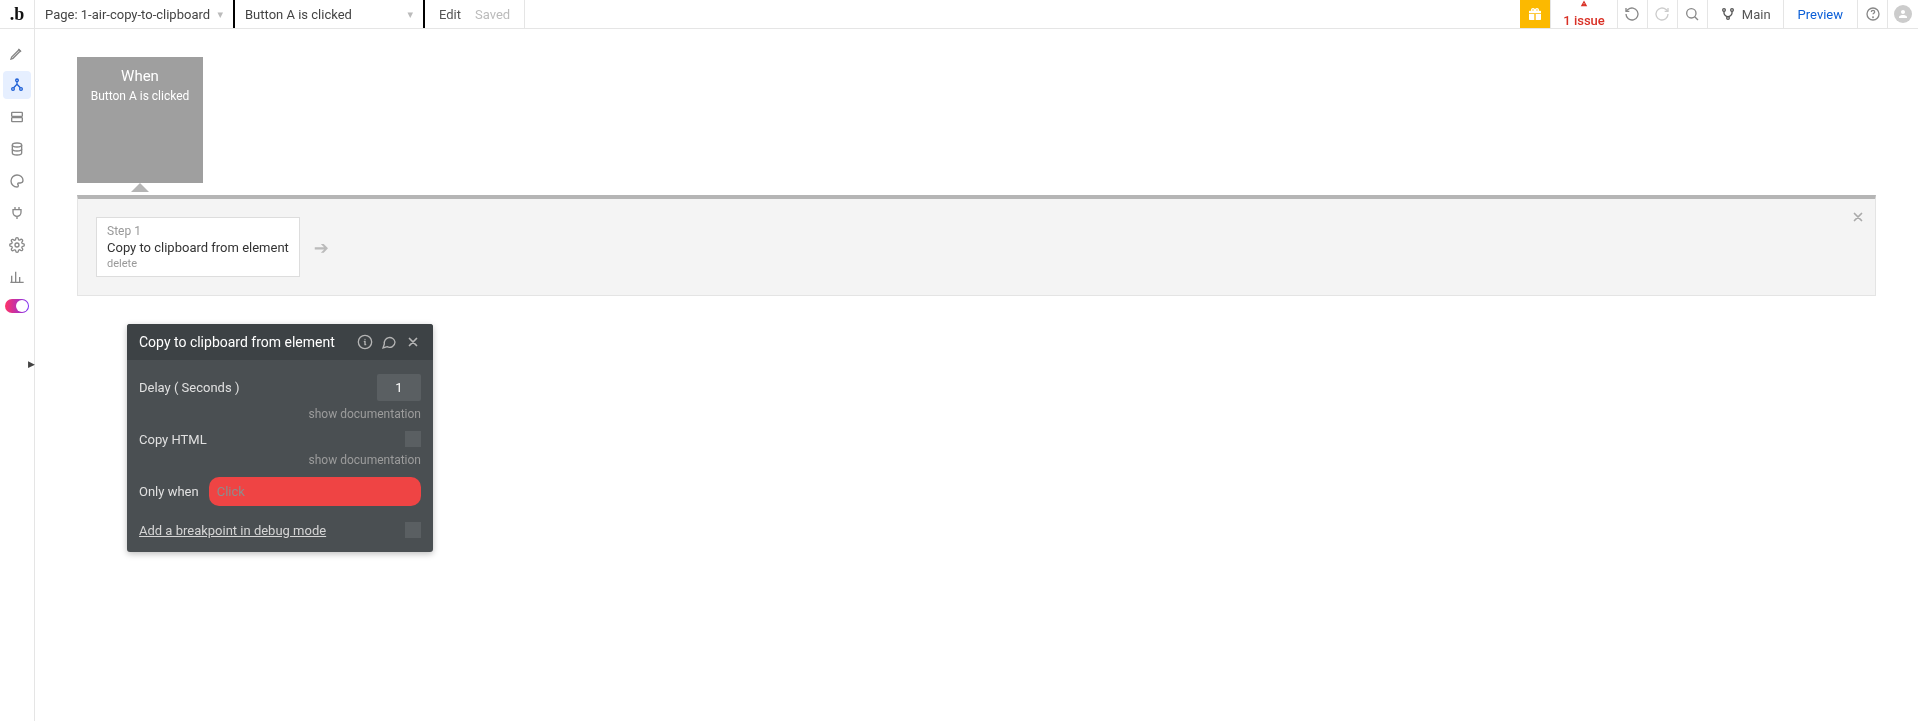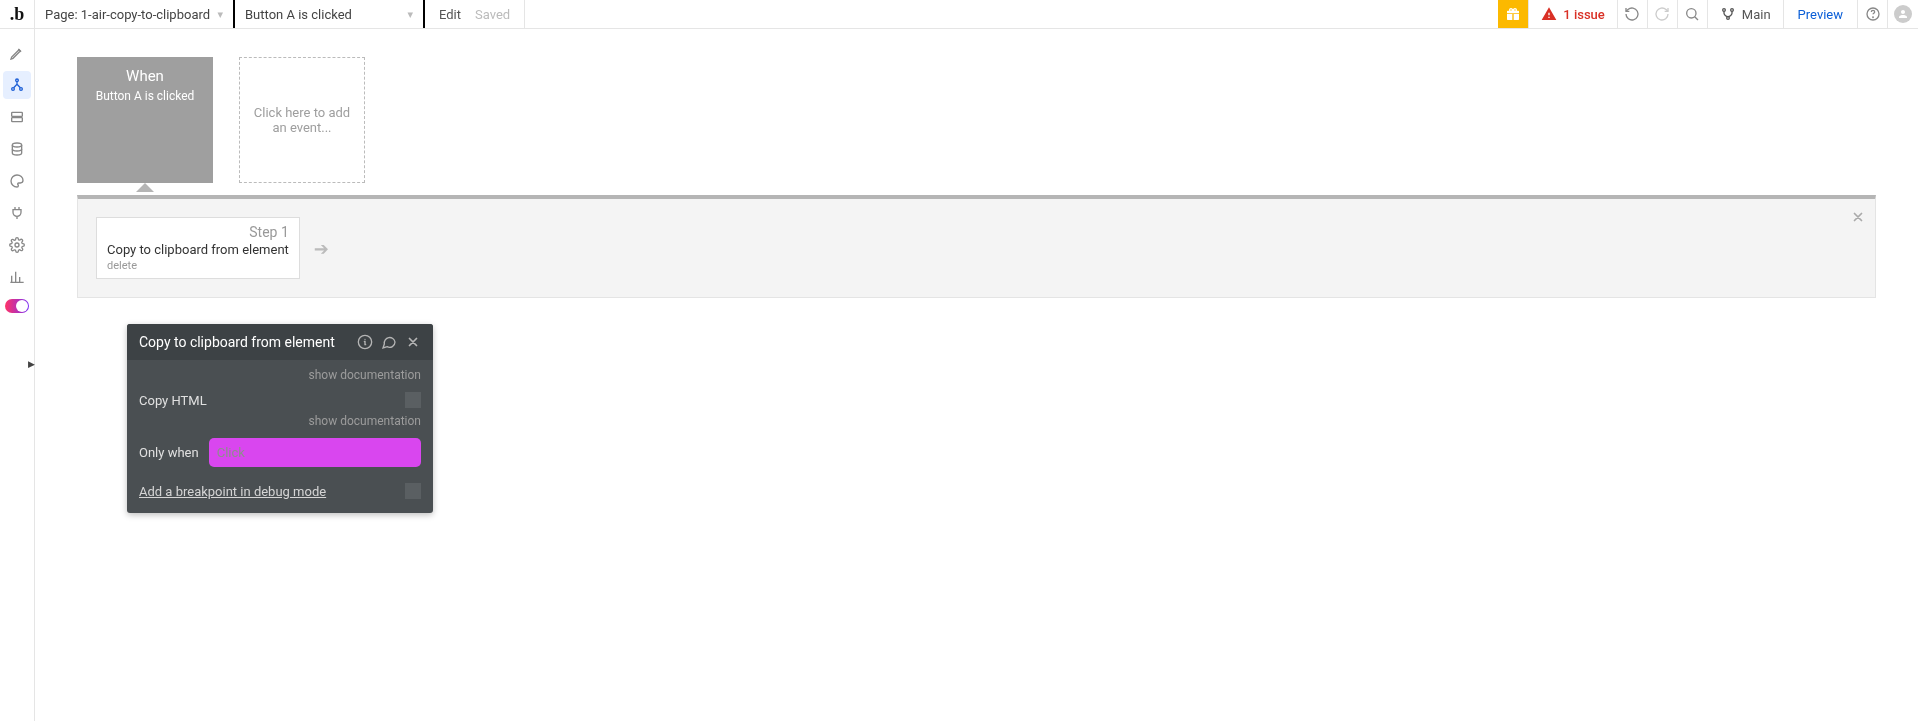--- a/index.html
+++ b/index.html
@@ -56,21 +56,21 @@
   display: flex;
   align-items: center;
   justify-content: center;
   padding: 0 6px;
   border-left: 1px solid #e5e5e5;
   cursor: pointer;
   color: #888;
 }
 .top-icon-btn svg { width: 16px; height: 16px; }
 .gift-btn { background: #fcb900; color: #fff; border-left: none; width: 28px; }
-.issue-btn { color: #d93025; display: flex; align-items: center; gap: 6px; font-weight: 500; padding: 0 12px; }
+.issue-btn { color: #d93025; display: flex; align-items: center; gap: 6px; font-weight: 500; padding: 0 12px; flex-direction: column; }
 .main-btn { color: #555; gap: 6px; padding: 0 12px; }
 .preview-btn { color: #0a5ed7; padding: 0 14px; }
 .avatar-circle { width: 18px; height: 18px; border-radius: 50%; background: #ccc; display: flex; align-items: center; justify-content: center; }
 .avatar-circle svg { width: 12px; height: 12px; fill: #fff; }
 
 
 .layout { display: flex; height: calc(100% - 29px); }
 .rail {
   width: 35px;
   border-right: 1px solid #e5e5e5;
@@ -129,21 +129,21 @@
   padding: 28px 42px;
   overflow: auto;
 }
 
 
 .events-row {
   display: flex;
   gap: 26px;
 }
 .event-card {
-  width: 136px;
+  width: 126px;
   height: 126px;
   background: #9f9f9f;
   color: #fff;
   display: flex;
   flex-direction: column;
   align-items: center;
   padding-top: 10px;
   position: relative;
   cursor: pointer;
 }
@@ -198,21 +198,21 @@
 }
 .step-card {
   background: #fff;
   border: 1px solid #ddd;
   padding: 6px 10px 6px 10px;
   font-size: 12px;
   color: #555;
   min-width: 170px;
   cursor: pointer;
 }
-.step-card .step-label { color: #999; font-size: 14px; text-align: right; }
+.step-card .step-label { color: #999; font-size: 12px; }
 .step-card .step-title { color: #333; font-size: 13px; margin-top: 2px; }
 .step-card .step-delete { color: #999; font-size: 11px; text-align: left; margin-top: 2px; }
 .arrow-right { color: #bbb; font-size: 18px; }
 .add-action-card {
   border: 1px dashed #bbb;
   background: transparent;
   padding: 12px 18px;
   color: #888;
   font-size: 13px;
   cursor: pointer;
@@ -269,25 +269,25 @@
 }
 .prop-only-when {
   display: flex;
   align-items: center;
   gap: 10px;
   padding: 6px 0;
 }
 .prop-only-when .label { color: #e0e0e0; }
 .prop-only-when input {
   flex: 1;
-  background: #d946ef;
+  background: #ef4444;
   border: none;
   color: #fff;
   padding: 7px 8px;
-  border-radius: 5px;
+  border-radius: 10px;
   outline: none;
   font-size: 13px;
 }
 .prop-only-when input::placeholder { color: #8d8d8d; }
 .prop-breakpoint {
   display: flex;
   align-items: center;
   justify-content: space-between;
   padding: 10px 0 0 0;
   text-decoration: underline;
@@ -438,23 +438,20 @@
     <div class="rail-badge"></div>
     <div class="rail-expand">▶</div>
   </div>
 
   <div class="canvas">
 
     <div class="events-row">
       <div class="event-card">
         <div class="when">When</div>
         <div class="desc">Button A is clicked</div>
-      </div>
-      <div class="add-event-card">
-        <span>Click here to add an event...</span>
       </div>
     </div>
 
     <div class="actions-strip">
       <span class="close-strip">
         <svg width="14" height="14" viewBox="0 0 24 24" fill="currentColor">
             <path d="M18 6L6 18M6 6l12 12" stroke="currentColor" stroke-width="3" stroke-linecap="round"></path>
           </svg>
       </span>
 
@@ -485,20 +482,24 @@
           </span>
           <span>
             <svg width="14" height="14" viewBox="0 0 24 24" stroke="currentColor" stroke-width="3" stroke-linecap="round">
                 <path d="M18 6L6 18M6 6l12 12"></path>
               </svg>
           </span>
         </span>
       </div>
 
       <div class="prop-body">
+        <div class="prop-row">
+          <span class="label">Delay ( Seconds )</span>
+          <input class="prop-input narrow" value="1" style="">
+        </div>
         <div class="prop-doc">show documentation</div>
 
 
         <div class="prop-row">
           <span class="label">Copy HTML</span>
           <span class="prop-check"></span>
         </div>
         <div class="prop-doc">show documentation</div>
 
         <div class="prop-only-when">

